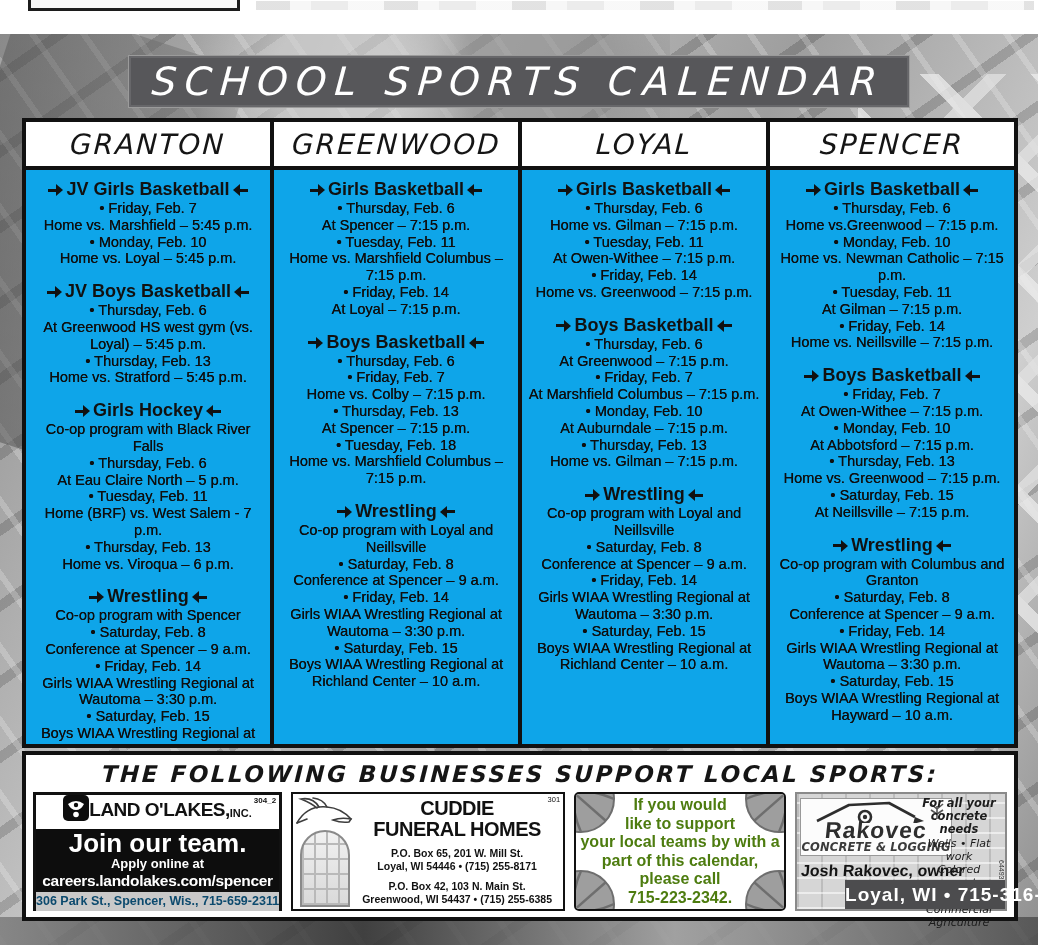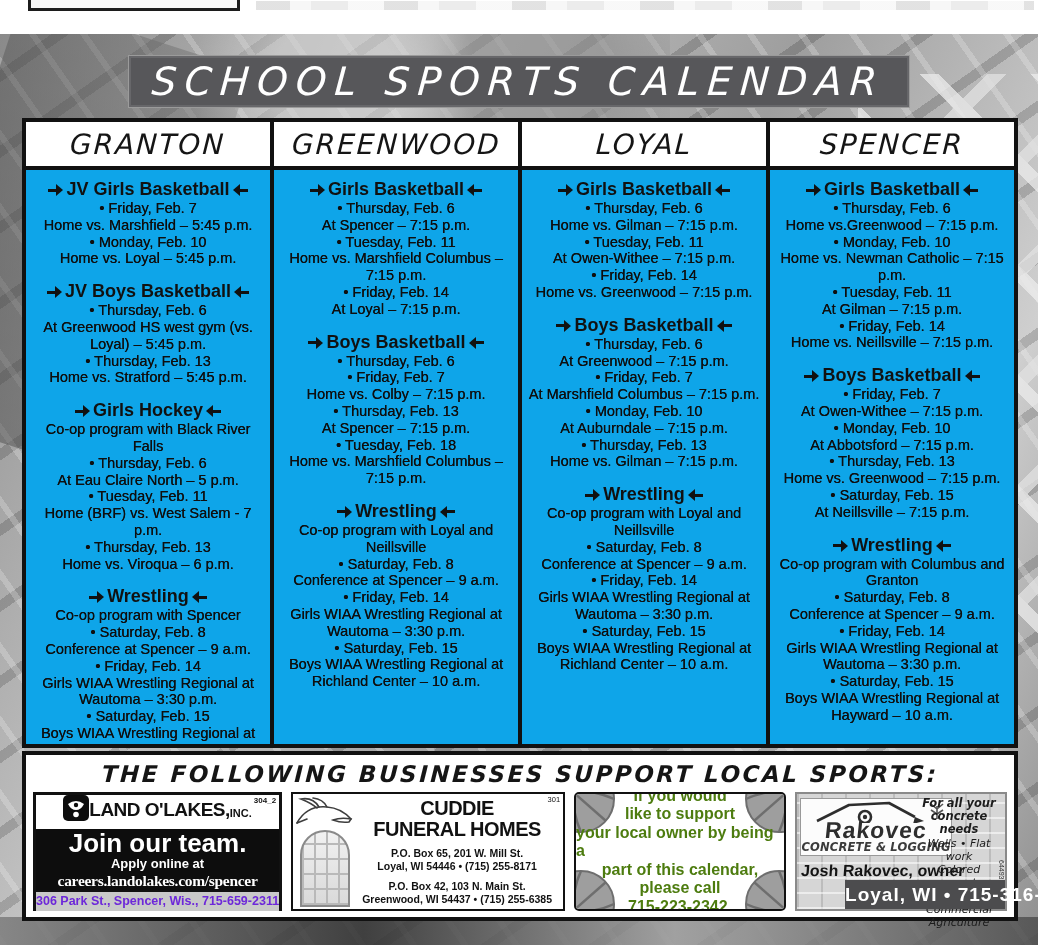--- a/index.html
+++ b/index.html
@@ -75,22 +75,22 @@
 
   
   .ad-lol{border:3px solid #111;display:flex;flex-direction:column;}
   .lol-top{flex:0 0 33px;position:relative;display:flex;align-items:flex-end;justify-content:center;padding-bottom:8px;}
   .lol-code{position:absolute;top:1px;right:3px;font-size:8px;font-weight:bold;}
   .lol-brand{font-weight:bold;font-size:19px;letter-spacing:-.5px;white-space:nowrap;}
   .lol-inc{font-weight:bold;font-size:11px;padding-bottom:2px;}
   .lol-black{flex:1;background:#0d0d0d;color:#fff;text-align:center;padding-top:2px;}
   .lol-join{font-size:26px;font-weight:bold;line-height:25px;}
   .lol-apply{font-size:13px;font-weight:bold;line-height:16px;}
-  .lol-url{font-size:15.5px;font-weight:bold;line-height:18px;letter-spacing:-.3px;white-space:nowrap;font-family:Liberation Serif, serif;}
-  .lol-addr{flex:0 0 21px;background:#c9c9c9;border-top:2px solid #111;color:#6d28d9;
+  .lol-url{font-size:15.5px;font-weight:bold;line-height:18px;letter-spacing:-.3px;white-space:nowrap;}
+  .lol-addr{flex:0 0 21px;background:#c9c9c9;border-top:2px solid #111;color:#0c4a6e;
     font-size:12.5px;font-weight:bold;line-height:19px;text-align:center;white-space:nowrap;}
 
   
   .ad-cuddie{border:2px solid #111;text-align:center;padding:4px 2px 2px 60px;}
   .cud-code{position:absolute;top:1px;right:3px;font-size:7.5px;font-weight:normal;}
   .cud-dove{position:absolute;left:0;top:1px;}
   .cud-window{position:absolute;left:7px;top:36px;width:50px;height:77px;border:2px solid #8a8a8a;
     border-radius:25px 25px 0 0;
     background:repeating-linear-gradient(0deg,#b9b9b9 0 2px,transparent 2px 15px),
                repeating-linear-gradient(90deg,#b9b9b9 0 2px,transparent 2px 12px),
@@ -370,21 +370,21 @@
       <svg class="bball bb-br" viewBox="0 0 70 70">
         <circle cx="35" cy="35" r="33" fill="#9e9e9e" stroke="#6e6e6e" stroke-width="2"></circle>
         <g fill="none" stroke="#6e6e6e" stroke-width="2.4">
           <path d="M2 35 Q35 50 68 35"></path>
             <path d="M35 2 Q50 35 35 68"></path>
             <path d="M60 57 Q35 35 10 13"></path>
         </g>
       </svg>
       <div class="sup-line">If you would</div>
       <div class="sup-line">like to support</div>
-      <div class="sup-line">your local owner by being a</div>
+      <div class="sup-line">your local teams by with a</div>
       <div class="sup-line">part of this calendar,</div>
       <div class="sup-line">please call</div>
       <div class="sup-line">715-223-2342.</div>
     </div>
 
     <div class="ad ad-rak">
       <div class="rak-logo-box">
         <svg class="rak-art" width="148" height="24" viewBox="0 0 148 24">
           <g fill="none" stroke="#2e2e2e" stroke-width="2.6" stroke-linejoin="round">
             <path d="M14 22 L46 6 L86 4 L112 18"></path>

